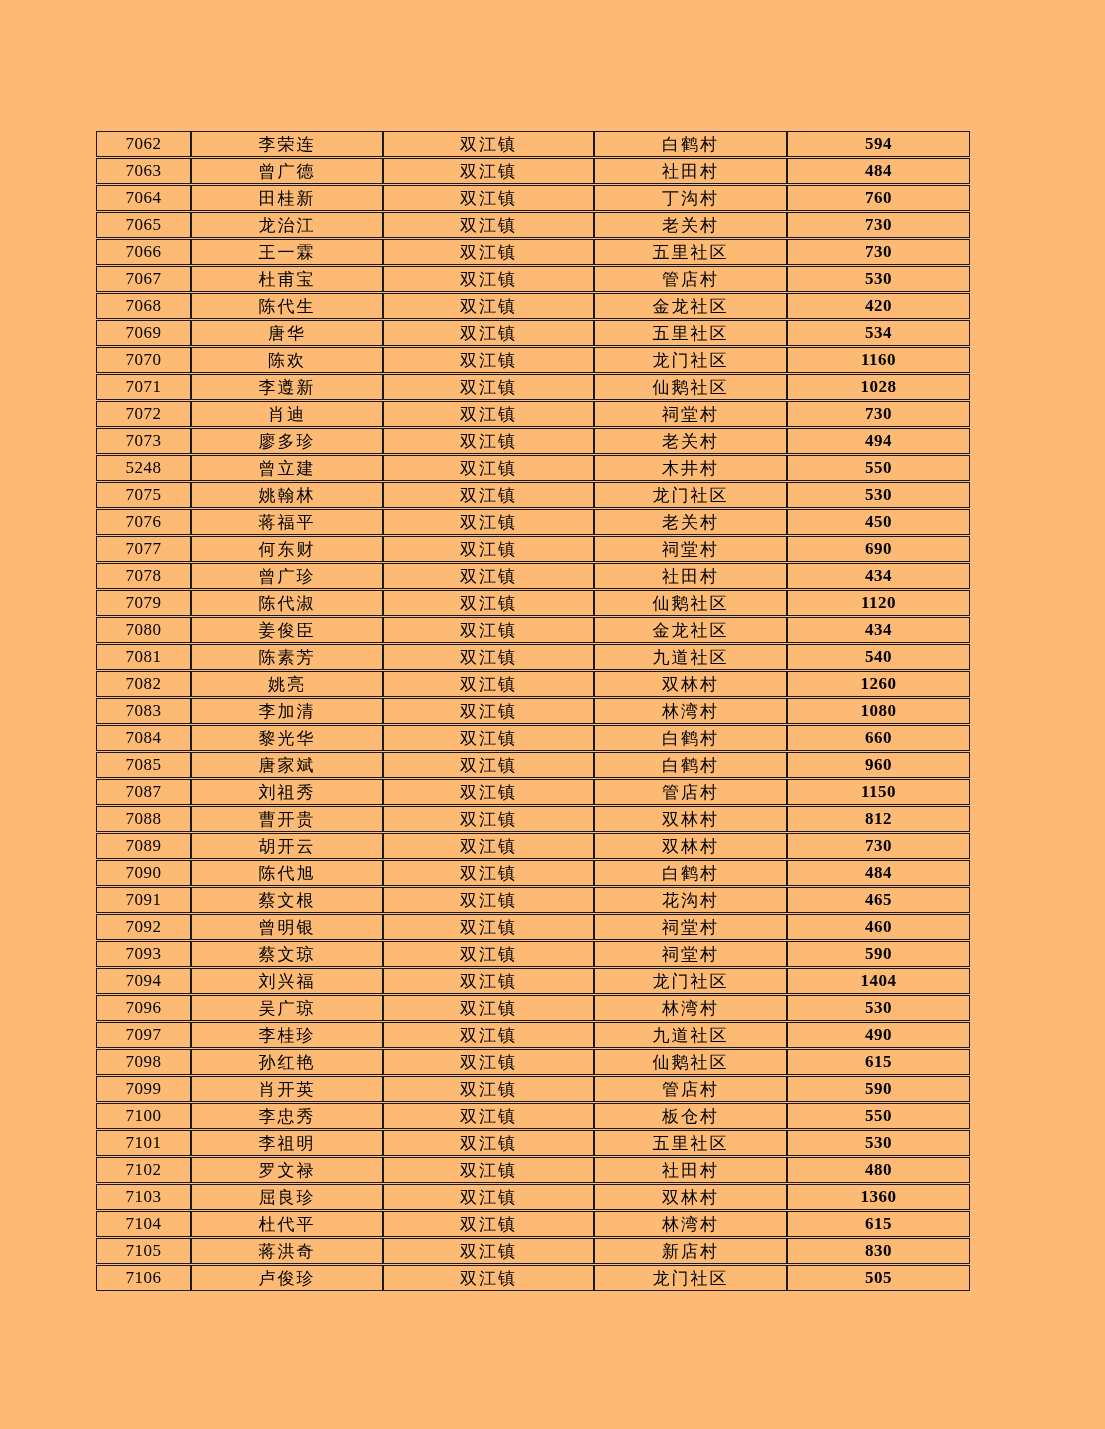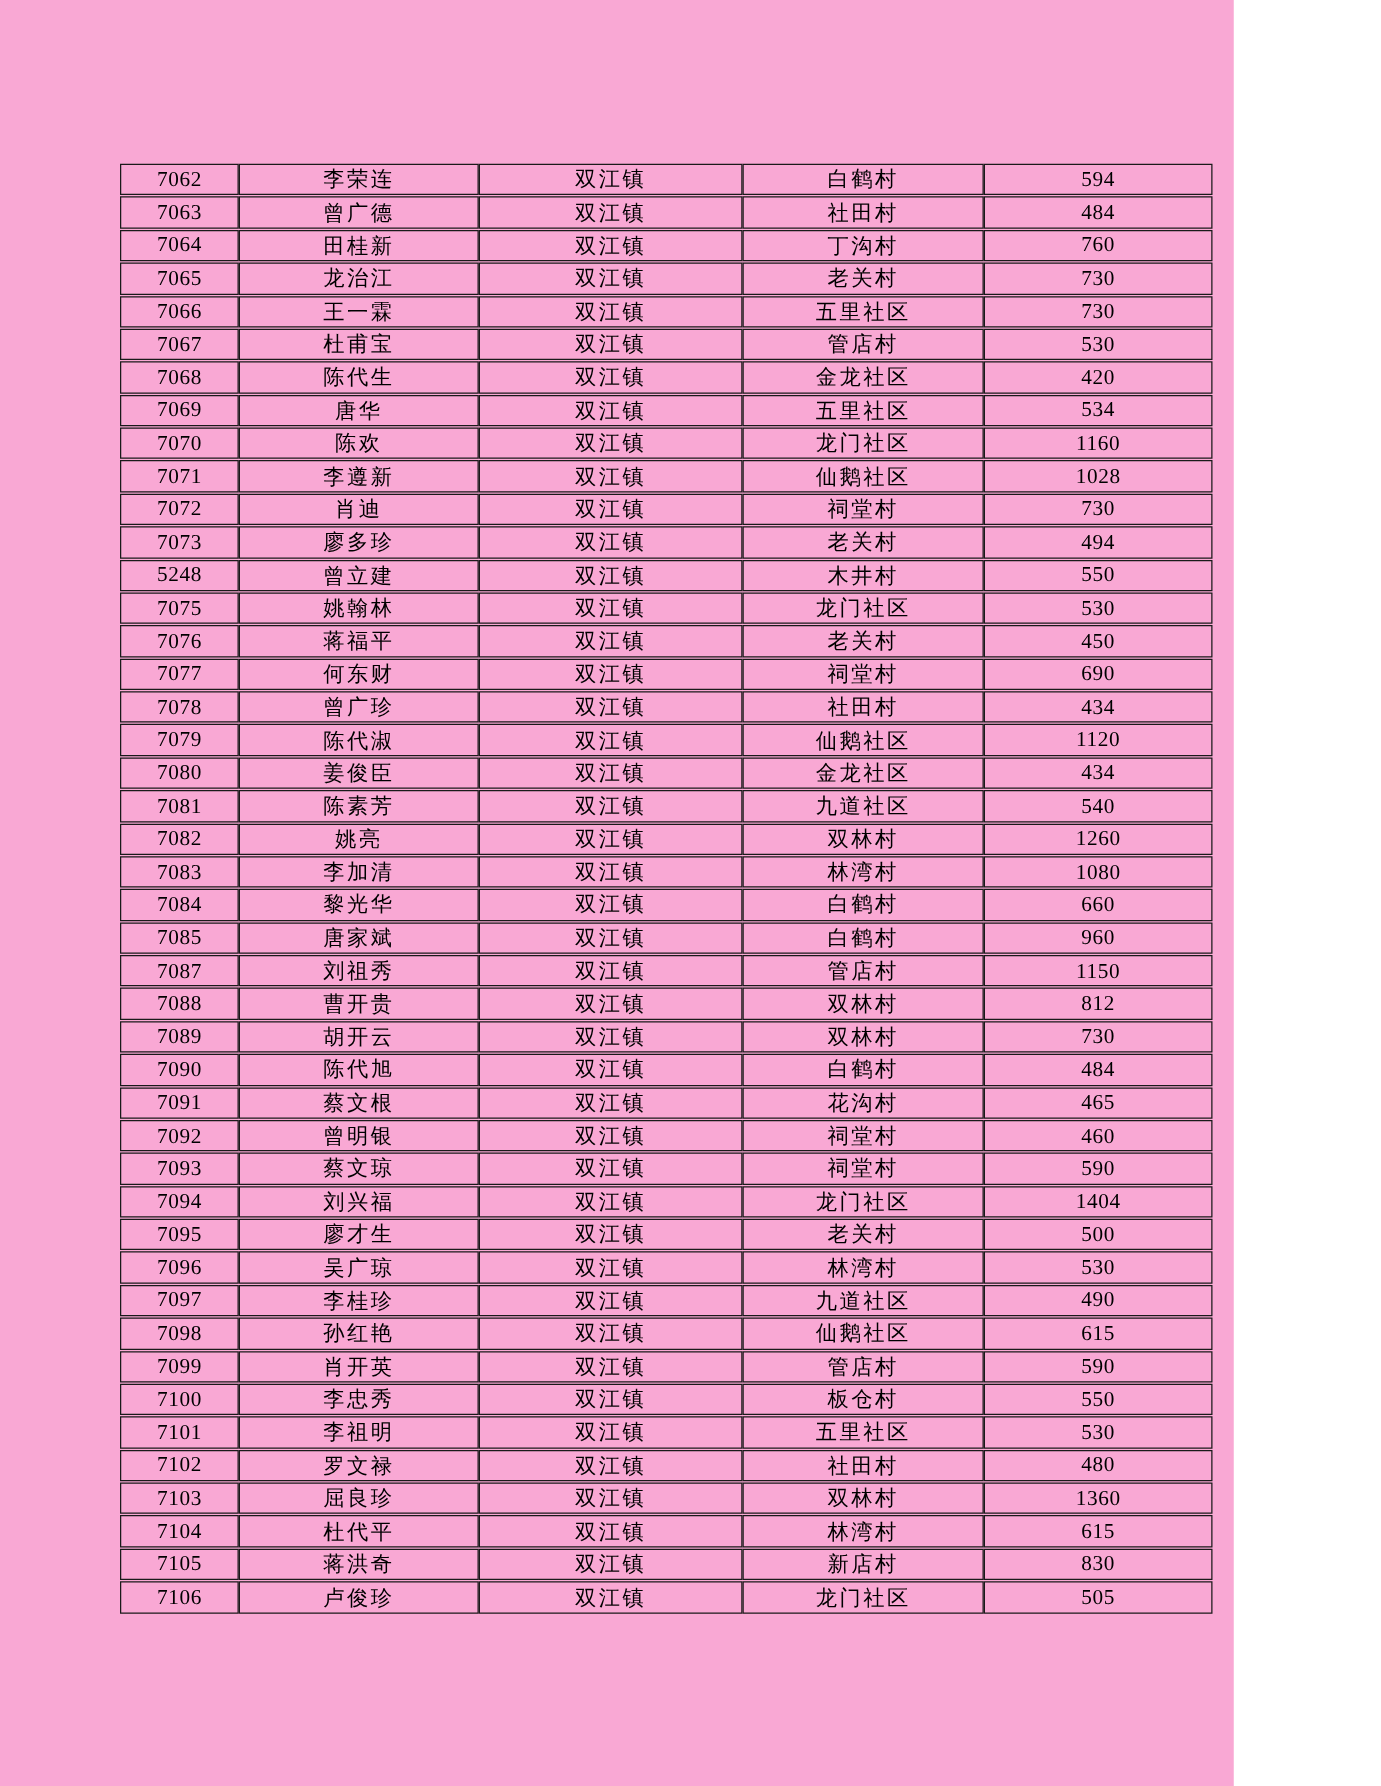--- a/index.html
+++ b/index.html
@@ -2,23 +2,23 @@
 <html><head>
 <meta charset="utf-8">
 <style>
   html, body {
     margin: 0;
     padding: 0;
     background: #ffffff;
   }
   .page {
     position: relative;
-    width: 987px;
+    width: 1105px;
     height: 1429px;
-    background: #f9a8d4;
+    background: #fdba74;
     font-family: "Liberation Serif", "DejaVu Serif", serif;
     color: #000000;
     overflow: hidden;
   }
   .table-wrap {
     position: absolute;
     left: 96px;
     top: 130px;
     width: 874px;
     height: 1162px;
@@ -36,21 +36,21 @@
     text-align: center;
     vertical-align: middle;
     border-top: 1.6px solid #1a1a1a;
     border-bottom: 1.6px solid #1a1a1a;
     border-left: 0.8px solid #1a1a1a;
     border-right: 0.8px solid #1a1a1a;
     overflow: hidden;
     white-space: nowrap;
   }
   table.grid td.c0 { border-left: 1.6px solid #1a1a1a; }
-  table.grid td.c4 { border-right: 1.6px solid #1a1a1a; }
+  table.grid td.c4 { border-right: 1.6px solid #1a1a1a; font-weight: bold; }
   
   table.grid td.c0, table.grid td.c4 {
     letter-spacing: 0.5px;
   }
   
   table.grid td.c1, table.grid td.c2, table.grid td.c3 {
     letter-spacing: 2px;
   }
   col.w0 { width: 95px; }
   col.w1 { width: 192px; }
@@ -290,27 +290,20 @@
             <td class="c4">590</td>
           </tr>
           <tr>
             <td class="c0">7094</td>
             <td class="c1">刘兴福</td>
             <td class="c2">双江镇</td>
             <td class="c3">龙门社区</td>
             <td class="c4">1404</td>
           </tr>
           <tr>
-            <td class="c0">7095</td>
-            <td class="c1">廖才生</td>
-            <td class="c2">双江镇</td>
-            <td class="c3">老关村</td>
-            <td class="c4">500</td>
-          </tr>
-          <tr>
             <td class="c0">7096</td>
             <td class="c1">吴广琼</td>
             <td class="c2">双江镇</td>
             <td class="c3">林湾村</td>
             <td class="c4">530</td>
           </tr>
           <tr>
             <td class="c0">7097</td>
             <td class="c1">李桂珍</td>
             <td class="c2">双江镇</td>

